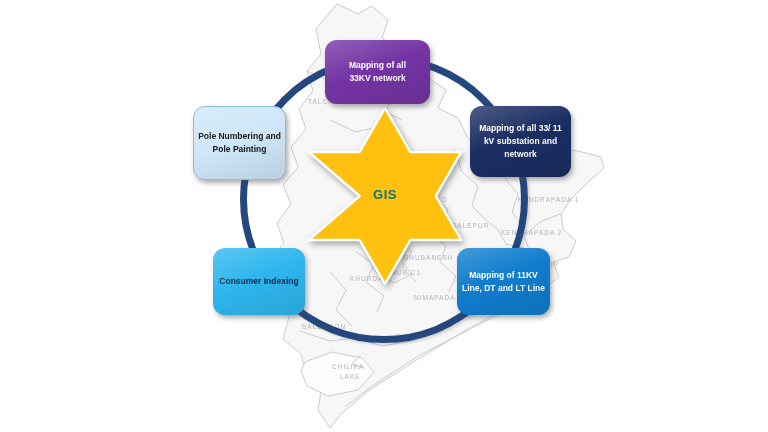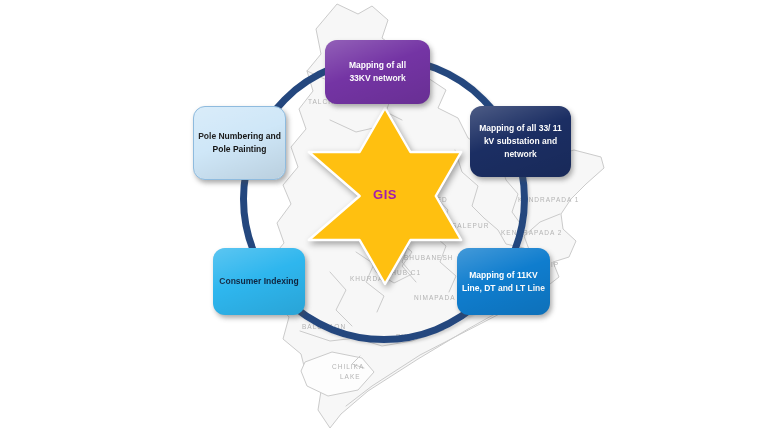--- a/index.html
+++ b/index.html
@@ -23,21 +23,21 @@
     box-shadow:2px 2px 3px rgba(0,0,0,.15);
   }
   
   .star-svg{position:absolute;z-index:4;left:295px;top:98px;}
   .star-shape{
     fill:var(--c-star,#ffc010);stroke:#ffffff;stroke-width:2.5;stroke-linejoin:round;
     filter:drop-shadow(2px 3px 3px rgba(0,0,0,.35));
   }
   .gis-label{
     position:absolute;z-index:5;left:295px;top:187px;width:180px;text-align:center;
-    font-size:13px;font-weight:bold;color:#a21caf;letter-spacing:.5px;
+    font-size:13px;font-weight:bold;color:#0f766e;letter-spacing:.5px;
   }
   
   .node{
     position:absolute;z-index:6;border-radius:12px;
     display:flex;flex-direction:column;align-items:center;justify-content:center;
     text-align:center;font-weight:bold;font-size:8.5px;line-height:1.5;
     box-shadow:2px 3px 5px rgba(70,70,70,.45);
   }
   .node::after{
     content:"";position:absolute;inset:0;border-radius:12px;pointer-events:none;

